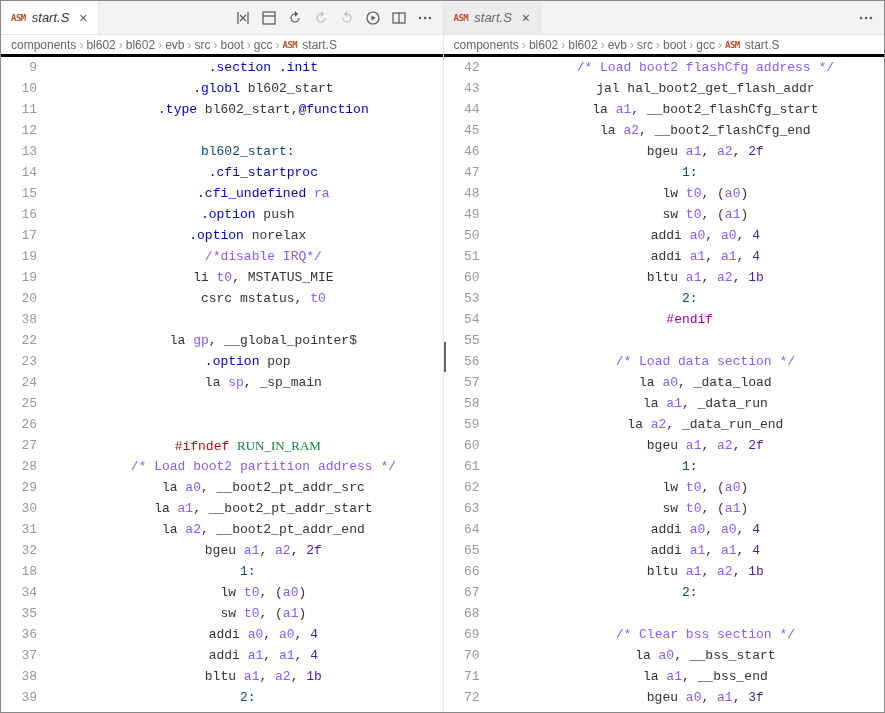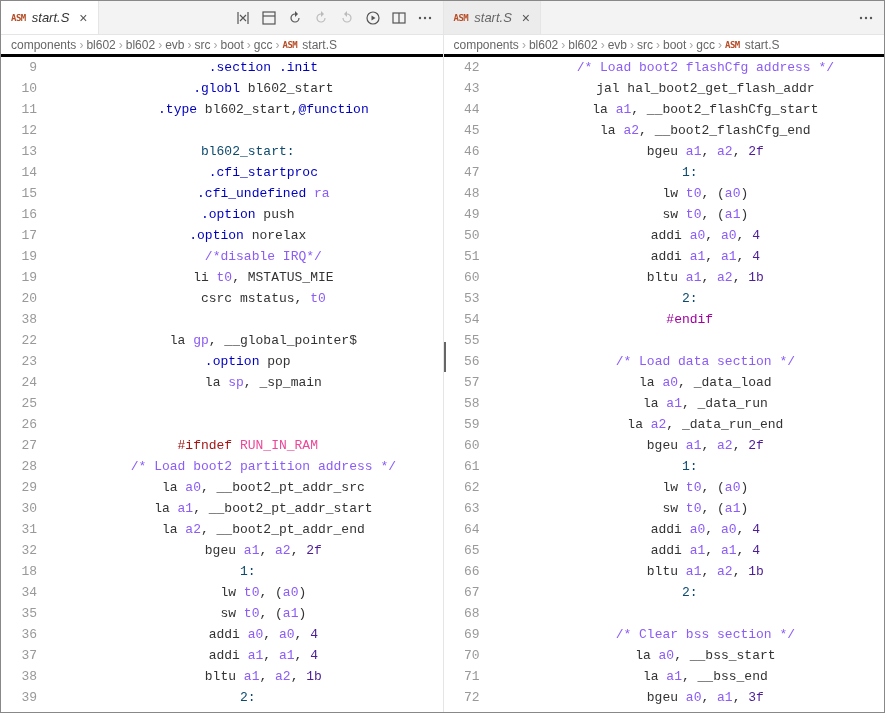--- a/index.html
+++ b/index.html
@@ -111,21 +111,21 @@
   }
   .code .line { height:21px; }
   
   .kw { color:#0000c0; }          
   .lbl { color:#0c4a6e; }         
   .cm { color:#8b5cf6;margin-top:8px; }          
   .reg { color:#8b5cf6; }         
   .num { color:#4c1d95; }         
   .pp { color:#a31515; }          
   .ppend { color:#a000a0; }       
-  .mac { color:#ec4899; }            
+  .mac { color:#15803d;font-family:Liberation Serif, serif; }            
   .drag-handle {
     position:absolute;
     left:-1px; top:50%;
     width:3px; height:30px;
     background:#666;
     transform:translateY(-50%);
     cursor: col-resize;
   }
 </style>
 </head>

